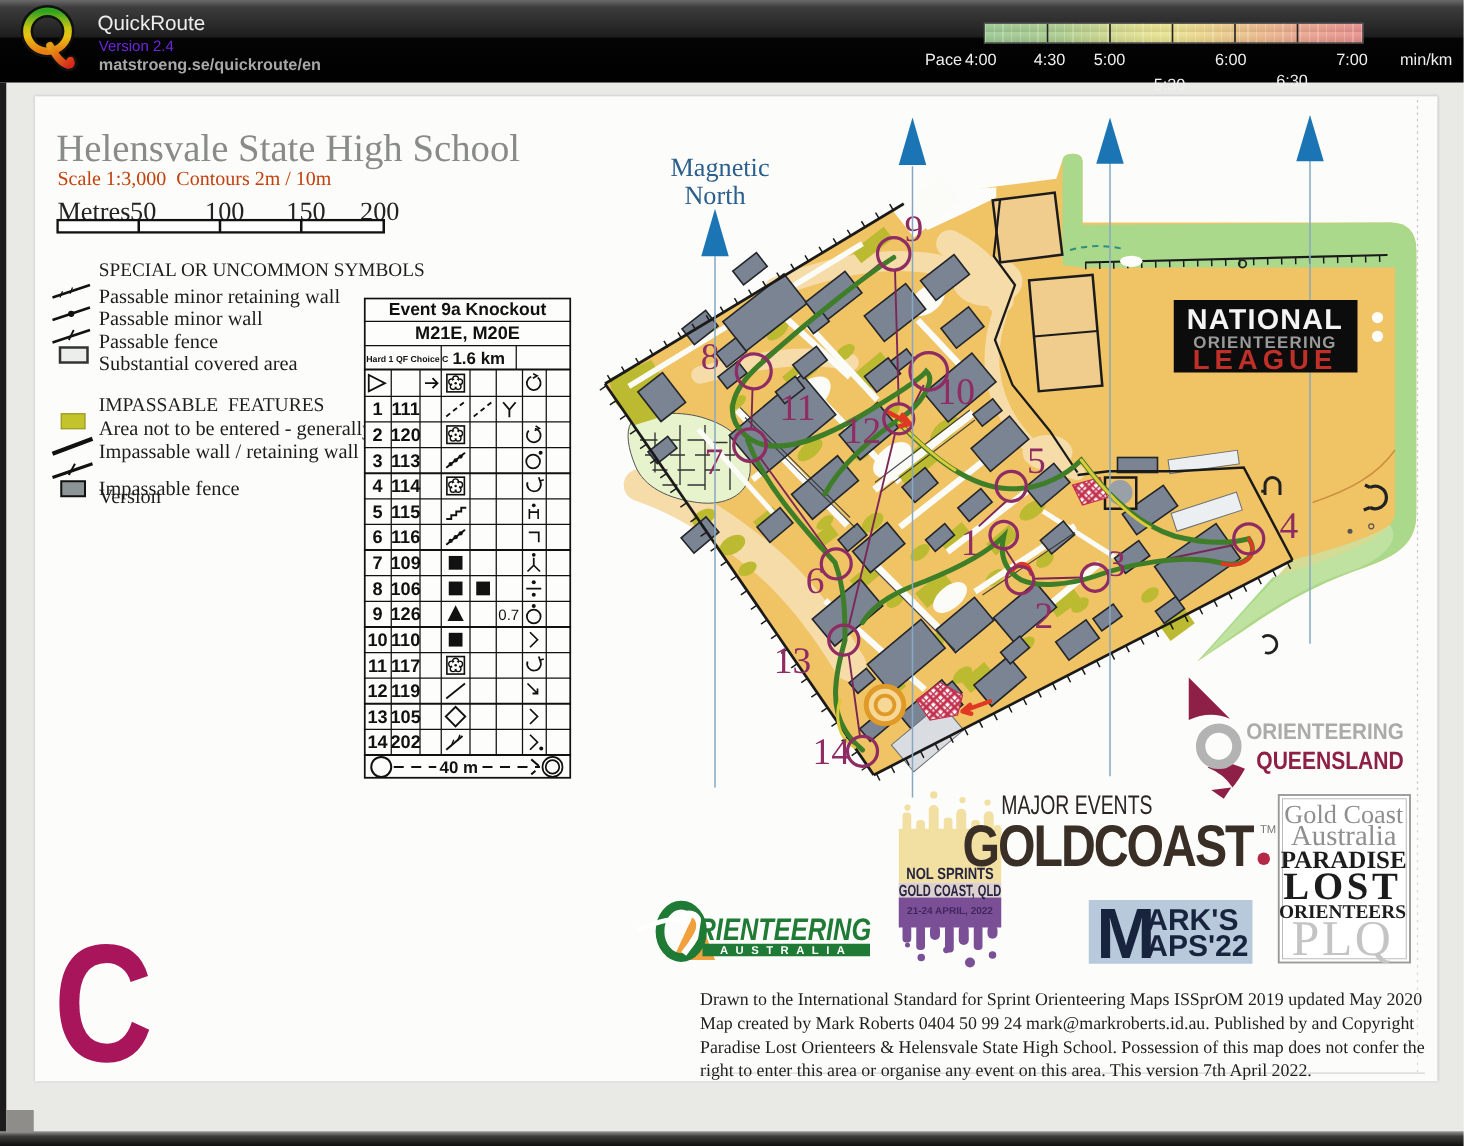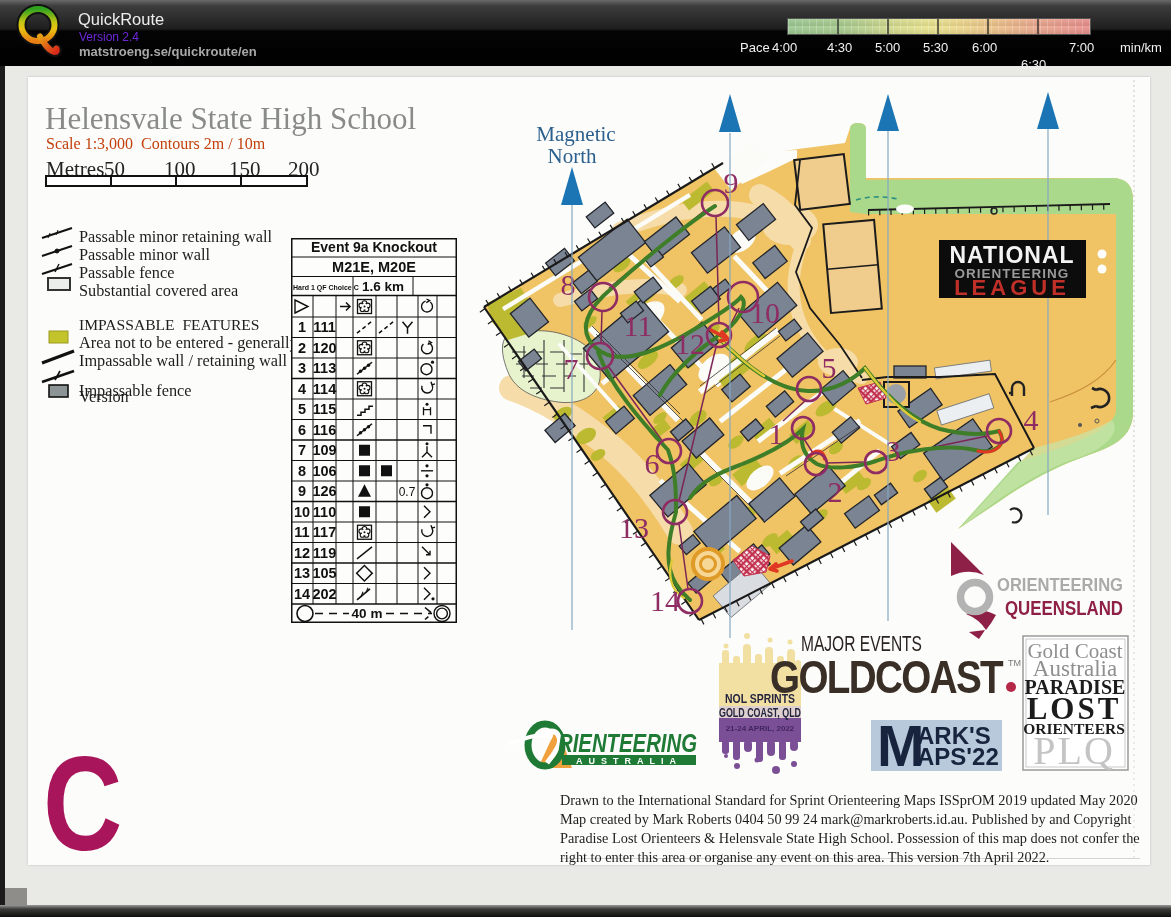--- a/index.html
+++ b/index.html
@@ -53,21 +53,21 @@
       <line x1="200" y1="0" x2="200" y2="15"></line>
     <line x1="250" y1="0" x2="250" y2="15"></line>
   </g>
 </svg>
 
 <div class="abs" style="left:0;top:40px;width:1171px;height:18px;color:#f0f0f0;font-size:13px;">
   <span class="abs" style="left:740px;">Pace</span>
   <span class="abs" style="left:772px;">4:00</span>
   <span class="abs" style="left:827px;">4:30</span>
   <span class="abs" style="left:875px;">5:00</span>
-  <span class="abs" style="left:923px;">5:30</span>
+  <span class="abs" style="left:923px;margin-top:20px;">5:30</span>
   <span class="abs" style="left:972px;">6:00</span>
   <span class="abs" style="left:1021px;margin-top:17px;">6:30</span>
   <span class="abs" style="left:1069px;">7:00</span>
   <span class="abs" style="left:1120px;">min/km</span>
 </div>
 
 <div class="abs" style="left:0;top:66px;width:5px;height:851px;background:#1c1c1c;"></div>
 
 <div class="abs" style="left:0;top:905px;width:1171px;height:12px;background:linear-gradient(180deg,#9a9a98 0,#3c3c3a 4px,#0e0e0e 100%);"></div>
 
@@ -89,20 +89,21 @@
 
 <svg class="abs" style="left:45px;top:175px" width="263" height="12" viewBox="0 0 263 12">
   <rect x="1" y="1" width="261" height="10" fill="#fff" stroke="#111" stroke-width="2"></rect>
   <line x1="66" y1="1" x2="66" y2="11" stroke="#111" stroke-width="2"></line>
   <line x1="131" y1="1" x2="131" y2="11" stroke="#111" stroke-width="2"></line>
   <line x1="196" y1="1" x2="196" y2="11" stroke="#111" stroke-width="2"></line>
 </svg>
 
 <div class="abs" id="legend" style="left:0;top:0;width:480px;height:420px;color:#1d1d1d;font-family:'Liberation Serif',serif;">
 
+  <div class="abs" style="left:79px;top:208px;font-size:15.4px;">SPECIAL OR UNCOMMON SYMBOLS</div>
 
   <svg class="abs" style="left:40px;top:220px" width="40" height="190" viewBox="0 0 40 190">
 
     <g stroke="#111" fill="none">
         <path d="M2,18 L32,8" stroke-width="2"></path>
         <path d="M8,18 l2,-5 M16,15 l2,-5" stroke-width="1"></path>
       </g>
 
     <g stroke="#111" fill="none">
         <path d="M2,36 L32,26" stroke-width="2"></path>

